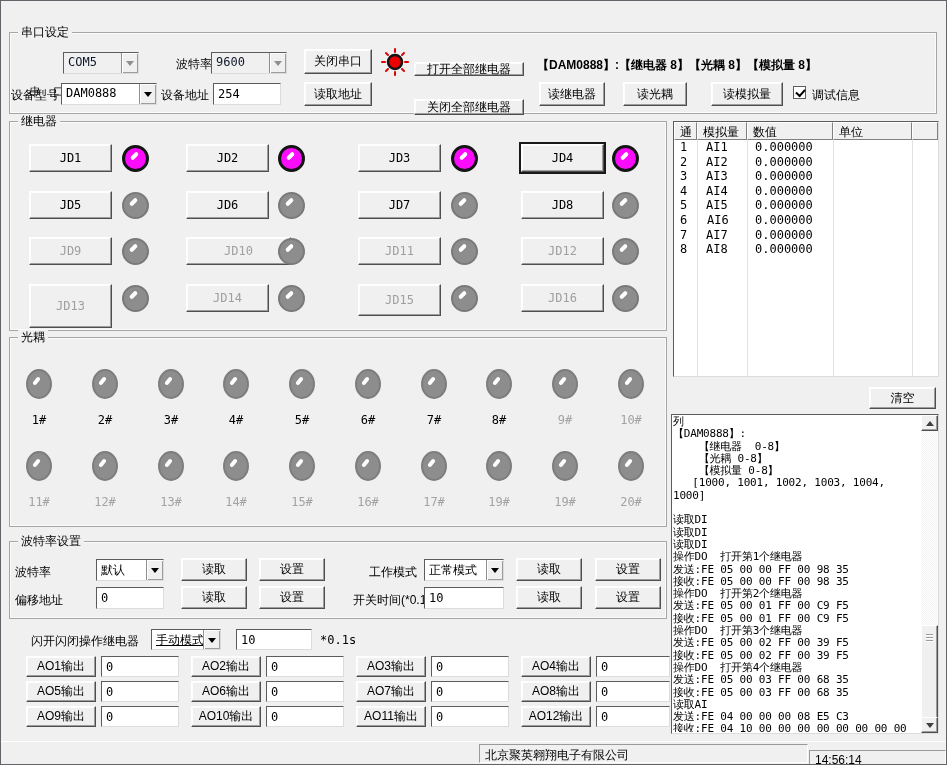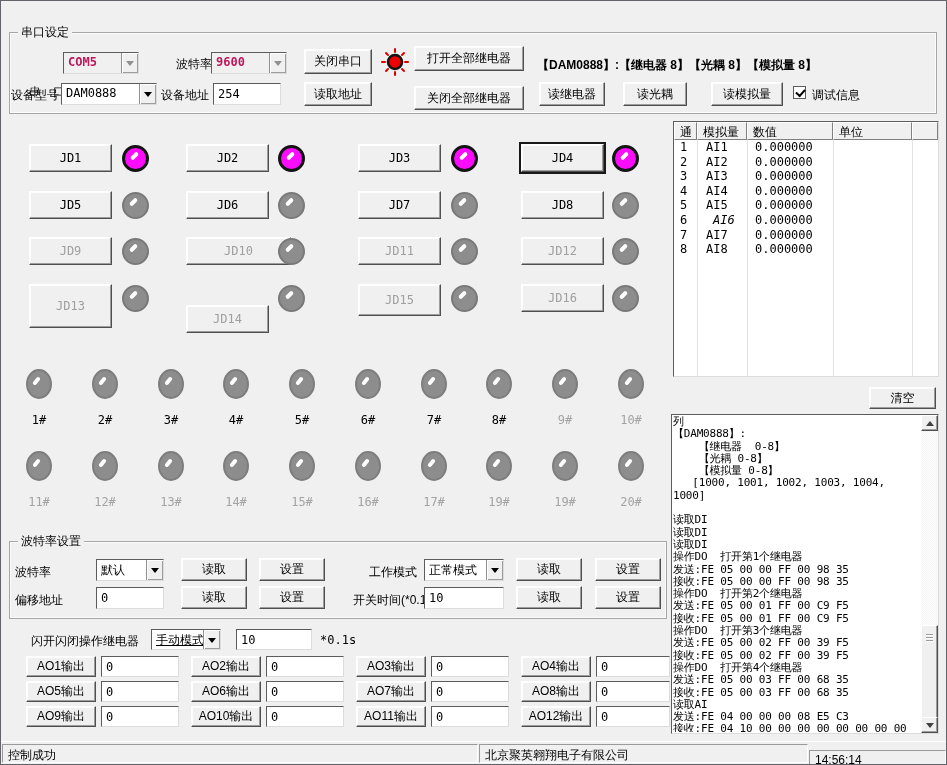--- a/index.html
+++ b/index.html
@@ -35,21 +35,21 @@
     font:12px "DejaVu Sans Mono",monospace; padding:2px 4px; outline:none; }
   .combo { position:absolute; background:#fff; border:1px solid; border-color:#5c5c5c #dcdcdc #dcdcdc #5c5c5c;
     display:flex; align-items:stretch; }
   .combo .txt { flex:1; padding:2px 0 0 4px; font-size:12px; white-space:nowrap; overflow:hidden;
     font-family:"DejaVu Sans Mono",monospace; }
   .combo .txt.cjk { font-family:"Liberation Sans","DejaVu Sans",sans-serif; }
   .combo .dd { width:17px; background:#f0f0f0; border-left:1px solid #8f8f8f;
     box-shadow: inset 1px 1px 0 #fff, inset -1px -1px 0 #9d9d9d; display:flex; align-items:center; justify-content:center; }
   .combo .dd::after { content:''; width:0; height:0; border:4px solid transparent; border-top:5px solid #000; margin-top:5px; }
   .combo.disabled { background:#f0f0f0; }
-  .combo.disabled .txt { color:#be185d;font-weight:bold; }
+  .combo.disabled .txt { color:#0f172a; }
   .combo.disabled .dd::after { border-top-color:#8f8f8f; }
 
   
   .lamp { position:absolute; width:27px; height:27px; border-radius:50%; }
   .lamp.on { background:#fb0dfb; border:3px solid #141414; }
   .lamp.off { background:#8d8d8d; border:2px solid #797979; }
   .lamp::after { content:''; position:absolute; left:5px; top:6px; width:9px; height:4px; background:#fff;
     border-radius:2px; transform:rotate(-45deg); }
   .olamp { position:absolute; width:26px; height:30px; border-radius:50%; background:#8d8d8d; border:2px solid #7d7d7d; }
   .olamp::after { content:''; position:absolute; left:4px; top:8px; width:9px; height:4px; background:#fff;
@@ -132,38 +132,41 @@
         <line x1="1" y1="14" x2="4" y2="14"></line>
           <line x1="24" y1="14" x2="27" y2="14"></line>
         <line x1="5" y1="5" x2="7" y2="7"></line>
           <line x1="21" y1="21" x2="23" y2="23"></line>
         <line x1="5" y1="23" x2="7" y2="21"></line>
           <line x1="21" y1="7" x2="23" y2="5"></line>
       </g>
       <circle cx="14" cy="14" r="7" fill="#ee0000" stroke="#141414" stroke-width="2.5"></circle>
     </svg>
   </span>
-  <div class="btn" style="left:413px; top:45px; width:110px; height:25px;">打开全部继电器</div>
+  <div class="btn" style="left:413px; top:61px; width:110px; height:14px;">打开全部继电器</div>
   <span class="info-text" style="left:536px; top:56px;">【DAM0888】:【继电器  8】【光耦 8】【模拟量 8】</span>
 
   <span class="lbl" style="left:10px; top:86px;">设备型号</span>
   <div class="combo" style="left:60px; top:82px; width:96px; height:22px;">
     <span class="txt">DAM0888</span>
     <span class="dd"></span>
   </div>
   <span class="lbl" style="left:160px; top:86px;">设备地址</span>
   <input class="input" style="left: 212px; top: 82px; width: 68px; height: 22px;" value="254">
   <div class="btn" style="left:303px; top:81px; width:68px; height:24px;">读取地址</div>
-  <div class="btn" style="left:413px; top:85px; width:110px; height:24px;">关闭全部继电器</div>
+  <div class="btn" style="left:413px; top:98px; width:110px; height:16px;">关闭全部继电器</div>
   <div class="btn" style="left:538px; top:81px; width:66px; height:24px;">读继电器</div>
   <div class="btn" style="left:622px; top:81px; width:64px; height:24px;">读光耦</div>
   <div class="btn" style="left:710px; top:81px; width:72px; height:24px;">读模拟量</div>
   <div class="checkbox checked" style="left:792px; top:85px;"></div>
   <span class="lbl" style="left:811px; top:86px;">调试信息</span>
 
+  <div class="grp" style="left:8px; top:120px; width:658px; height:210px;">
+    <span class="grp-label">继电器</span>
+  </div>
 
   <div class="btn mono" style="left:28px; top:143px; width:83px; height:28px;">JD1</div>
   <div class="lamp on" style="left:121px; top:144px;"></div>
   <div class="btn mono" style="left:185px; top:143px; width:83px; height:28px;">JD2</div>
   <div class="lamp on" style="left:277px; top:144px;"></div>
   <div class="btn mono" style="left:357px; top:143px; width:83px; height:28px;">JD3</div>
   <div class="lamp on" style="left:450px; top:144px;"></div>
   <div class="btn mono default" style="left:520px; top:143px; width:83px; height:28px;">JD4</div>
   <div class="lamp on" style="left:611px; top:144px;"></div>
 
@@ -180,21 +183,21 @@
   <div class="lamp off" style="left:121px; top:237px;"></div>
   <div class="btn mono disabled" style="left:185px; top:236px; width:105px; height:28px;">JD10</div>
   <div class="lamp off" style="left:277px; top:237px;"></div>
   <div class="btn mono disabled" style="left:357px; top:236px; width:83px; height:28px;">JD11</div>
   <div class="lamp off" style="left:450px; top:237px;"></div>
   <div class="btn mono disabled" style="left:520px; top:236px; width:83px; height:28px;">JD12</div>
   <div class="lamp off" style="left:611px; top:237px;"></div>
 
   <div class="btn mono disabled" style="left:28px; top:283px; width:83px; height:44px;">JD13</div>
   <div class="lamp off" style="left:121px; top:284px;"></div>
-  <div class="btn mono disabled" style="left:185px; top:283px; width:83px; height:28px;margin-top:21px;">JD14</div>
+  <div class="btn mono disabled" style="left:185px; top:283px; width:83px; height:28px;">JD14</div>
   <div class="lamp off" style="left:277px; top:284px;"></div>
   <div class="btn mono disabled" style="left:357px; top:283px; width:83px; height:32px;">JD15</div>
   <div class="lamp off" style="left:450px; top:284px;"></div>
   <div class="btn mono disabled" style="left:520px; top:283px; width:83px; height:28px;">JD16</div>
   <div class="lamp off" style="left:611px; top:284px;"></div>
 
   <div class="tbl">
     <div class="tbl-head">
       <div class="th" style="width:23px;">通</div>
       <div class="th" style="width:50px;">模拟量</div>
@@ -227,21 +230,21 @@
       <div class="td" style="width:79px;"></div>
     </div>
     <div class="tr">
       <div class="td" style="width:23px; padding-left:6px;">5</div>
       <div class="td" style="width:50px; padding-left:9px;">AI5</div>
       <div class="td" style="width:86px; padding-left:8px;">0.000000</div>
       <div class="td" style="width:79px;"></div>
     </div>
     <div class="tr">
       <div class="td" style="width:23px; padding-left:6px;">6</div>
-      <div class="td" style="width:50px; padding-left:16px;font-style:italic;">AI6</div>
+      <div class="td" style="width:50px; padding-left:10px;">AI6</div>
       <div class="td" style="width:86px; padding-left:8px;">0.000000</div>
       <div class="td" style="width:79px;"></div>
     </div>
     <div class="tr">
       <div class="td" style="width:23px; padding-left:6px;">7</div>
       <div class="td" style="width:50px; padding-left:9px;">AI7</div>
       <div class="td" style="width:86px; padding-left:8px;">0.000000</div>
       <div class="td" style="width:79px;"></div>
     </div>
     <div class="tr">
@@ -249,20 +252,23 @@
       <div class="td" style="width:50px; padding-left:9px;">AI8</div>
       <div class="td" style="width:86px; padding-left:8px;">0.000000</div>
       <div class="td" style="width:79px;"></div>
     </div>
     <div class="gline" style="left:23px;"></div>
     <div class="gline" style="left:73px;"></div>
     <div class="gline" style="left:159px;"></div>
     <div class="gline" style="left:238px;"></div>
   </div>
 
+  <div class="grp" style="left:8px; top:336px; width:658px; height:190px;">
+    <span class="grp-label">光耦</span>
+  </div>
   <div class="olamp" style="left:25px; top:368px;"></div>
   <div class="olamp" style="left:91px; top:368px;"></div>
   <div class="olamp" style="left:157px; top:368px;"></div>
   <div class="olamp" style="left:222px; top:368px;"></div>
   <div class="olamp" style="left:288px; top:368px;"></div>
   <div class="olamp" style="left:354px; top:368px;"></div>
   <div class="olamp" style="left:420px; top:368px;"></div>
   <div class="olamp" style="left:485px; top:368px;"></div>
   <div class="olamp" style="left:551px; top:368px;"></div>
   <div class="olamp" style="left:617px; top:368px;"></div>
@@ -390,18 +396,17 @@
   <div class="btn" style="left:25px; top:705px; width:70px; height:21px;">AO9输出</div>
   <input class="input" style="left: 100px; top: 705px; width: 78px; height: 21px;" value="0">
   <div class="btn" style="left:190px; top:705px; width:70px; height:21px;">AO10输出</div>
   <input class="input" style="left: 265px; top: 705px; width: 78px; height: 21px;" value="0">
   <div class="btn" style="left:355px; top:705px; width:70px; height:21px;">AO11输出</div>
   <input class="input" style="left: 430px; top: 705px; width: 78px; height: 21px;" value="0">
   <div class="btn" style="left:520px; top:705px; width:70px; height:21px;">AO12输出</div>
   <input class="input" style="left: 595px; top: 705px; width: 74px; height: 21px;" value="0">
 
   <div class="statusbar">
-    <div class="sb-sec" style="left:1px; width:476px;">控制成功</div>
     <div class="sb-sec" style="left:478px; width:329px;">北京聚英翱翔电子有限公司</div>
     <div class="sb-sec" style="left:808px; width:137px;margin-top:6px;">14:56:14</div>
   </div>
 
 </div>
 
 </body></html>

